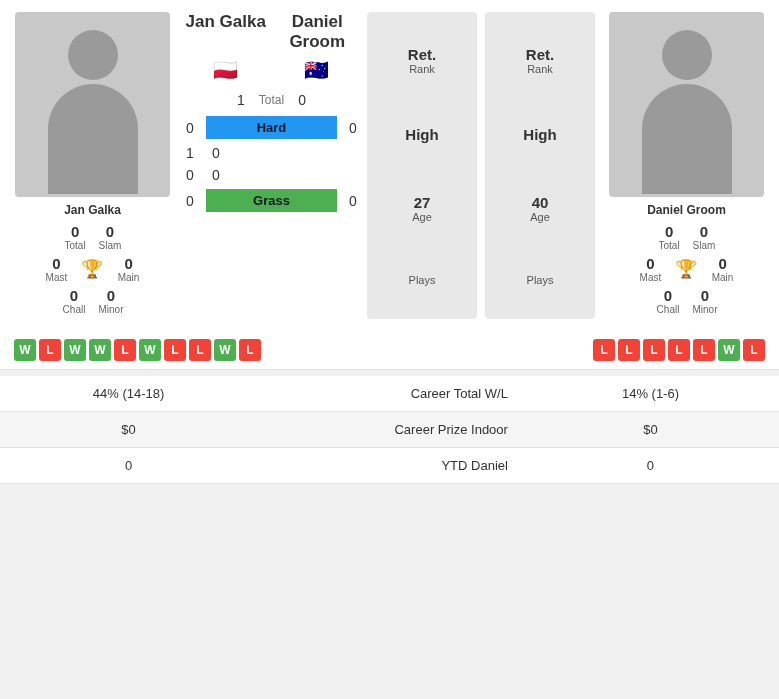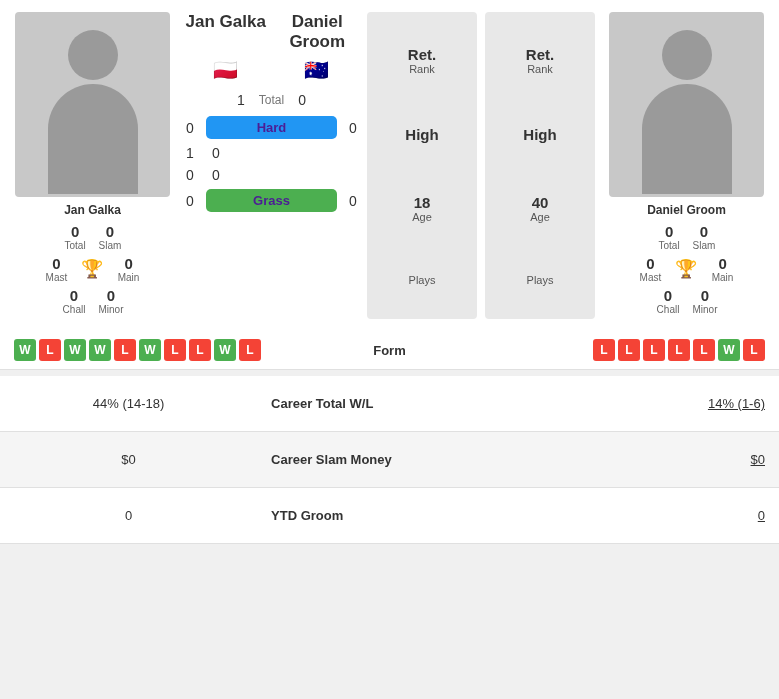--- a/index.html
+++ b/index.html
@@ -118,22 +118,22 @@
     .surface-row {
       display: flex;
       align-items: center;
       gap: 6px;
     }
 
     .surface-badge {
       flex: 1;
       text-align: center;
       padding: 4px 0;
-      border-radius: 5px;
-      color: #4c1d95;
+      border-radius: 0;
+      color: #0f172a;
       font-weight: bold;
       font-size: 13px;
     }
 
     .surface-hard { background: #2196F3; }
     .surface-clay { background: #FF9800; }
     .surface-indoor { background: #42A5F5; }
     .surface-grass { background: #4CAF50; }
 
     
@@ -149,40 +149,39 @@
 
     .stats-table tr {
       border-bottom: 1px solid #e0e0e0;
     }
 
     .stats-table tr:nth-child(even) {
       background: #f5f5f5;
     }
 
     .stats-table td {
-      padding: 20px 14px;
+      padding: 10px 14px;
       font-size: 13px;
       margin-top: 16px;
     }
 
     .stats-table .col-left {
       text-align: center;
       width: 33%;
     }
 
     .stats-table .col-mid {
-      text-align: left;
-      font-weight: bold;
+      text-align: right;
+      font-weight: normal;
       width: 34%;
     }
 
     .stats-table .col-right {
-      text-align: right;
+      text-align: center;
       width: 33%;
-      text-decoration: underline;
     }
 
     
     .form-section {
       background: #fff;
       padding: 8px 14px;
       display: flex;
       align-items: center;
       border-bottom: 1px solid #e0e0e0;
     }
@@ -344,21 +343,21 @@
 
   <div class="stats-box" style="margin: 0 4px;">
     <div class="stats-box-item">
       <div class="stats-box-value">Ret.</div>
       <div class="stats-box-label">Rank</div>
     </div>
     <div class="stats-box-item">
       <div class="stats-box-value">High</div>
     </div>
     <div class="stats-box-item">
-      <div class="stats-box-value">18</div>
+      <div class="stats-box-value">27</div>
       <div class="stats-box-label">Age</div>
     </div>
     <div class="stats-box-item">
       <div class="stats-box-label">Plays</div>
     </div>
   </div>
 
   <div class="stats-box" style="margin: 0 4px;">
     <div class="stats-box-item">
       <div class="stats-box-value">Ret.</div>
@@ -420,21 +419,20 @@
       <span class="form-badge form-l">L</span>
       <span class="form-badge form-w">W</span>
       <span class="form-badge form-w">W</span>
       <span class="form-badge form-l">L</span>
       <span class="form-badge form-w">W</span>
       <span class="form-badge form-l">L</span>
       <span class="form-badge form-l">L</span>
       <span class="form-badge form-w">W</span>
       <span class="form-badge form-l">L</span>
     </div>
-  <div class="form-label">Form</div>
   <div class="form-badges-right" id="right-form">
       <span class="form-badge form-l">L</span>
       <span class="form-badge form-l">L</span>
       <span class="form-badge form-l">L</span>
       <span class="form-badge form-l">L</span>
       <span class="form-badge form-l">L</span>
       <span class="form-badge form-w">W</span>
       <span class="form-badge form-l">L</span>
     </div>
 </div>
@@ -442,23 +440,23 @@
 <div class="bottom-section">
   <table class="stats-table">
     <tbody>
         <tr>
       <td class="col-left">44% (14-18)</td>
       <td class="col-mid">Career Total W/L</td>
       <td class="col-right">14% (1-6)</td>
     </tr>
     <tr>
       <td class="col-left">$0</td>
-      <td class="col-mid">Career Slam Money</td>
+      <td class="col-mid">Career Prize Indoor</td>
       <td class="col-right">$0</td>
     </tr>
     <tr>
       <td class="col-left">0</td>
-      <td class="col-mid">YTD Groom</td>
+      <td class="col-mid">YTD Daniel</td>
       <td class="col-right">0</td>
     </tr>
   </tbody>
     </table>
 </div>
 
 </body></html>

